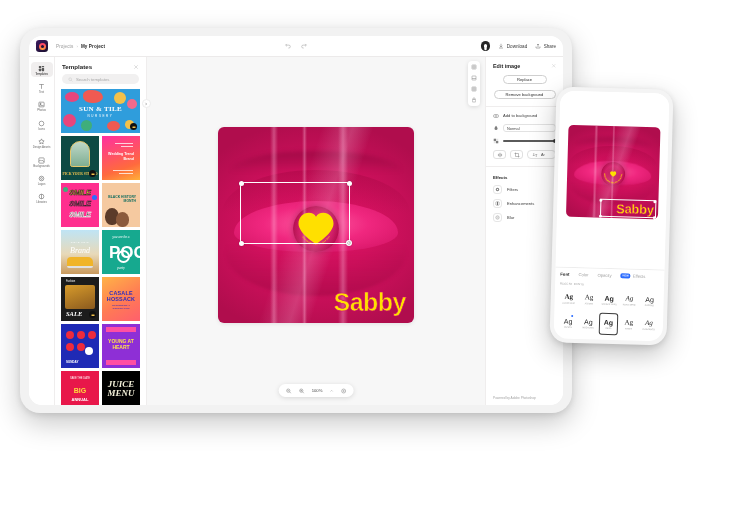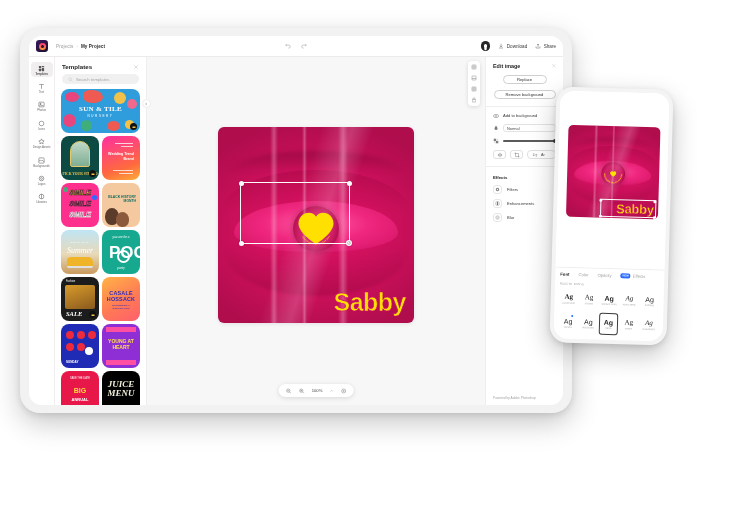--- a/index.html
+++ b/index.html
@@ -116,21 +116,21 @@
     padding:0 6px;
   }
   .tpl-search .s-ic { width:5px; height:5px; opacity:.45; }
   .tpl-search span { font-size:4.3px; color:#a8a8a8; }
 
   .tpl-grid {
     flex:1; overflow:hidden; padding:0 6px 4px;
     display:grid; grid-template-columns: 1fr 1fr; gap:3px;
   }
   .thumb {
-    border-radius:8px; overflow:hidden; position:relative;
+    border-radius:0; overflow:hidden; position:relative;
     height:44px; background:#ddd;
   }
   .thumb.wide { grid-column: span 2; height:44px; }
   .thumb .crown {
     position:absolute; right:3px; bottom:3px;
     width:7px; height:7px; border-radius:50%;
     background:#111; display:flex; align-items:center; justify-content:center;
   }
   .crown svg { width:4px; height:4px; }
   .tpl-collapse {
@@ -649,21 +649,21 @@
           <div class="thumb t5">
             <div class="head" style="left:3px;bottom:2px;width:14px;height:17px;"></div>
             <div class="head" style="left:14px;bottom:0px;width:13px;height:15px;background:#8b5a3c;"></div>
             <div class="t-txt">BLACK
 HISTORY
 MONTH</div>
           </div>
 
           <div class="thumb t6">
             <div class="t-top">ROAD TRIP</div>
-            <div class="t-txt">Summer</div>
+            <div class="t-txt">Brand</div>
             <div class="bus"></div>
           </div>
 
           <div class="thumb t7">
             <div class="t-top">you are for a</div>
             <div class="P">POOL</div>
             <div class="ring"></div>
             <div class="t-bot">party</div>
           </div>
 

